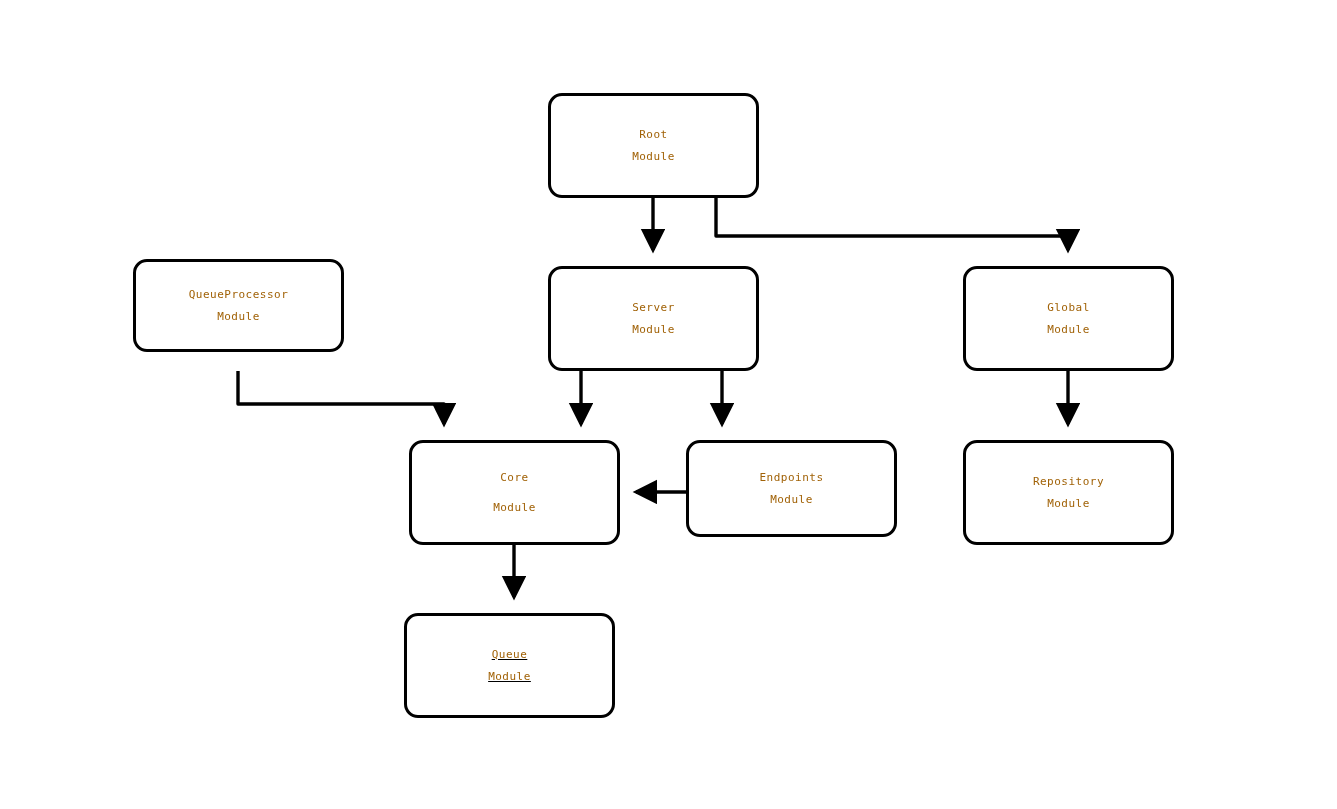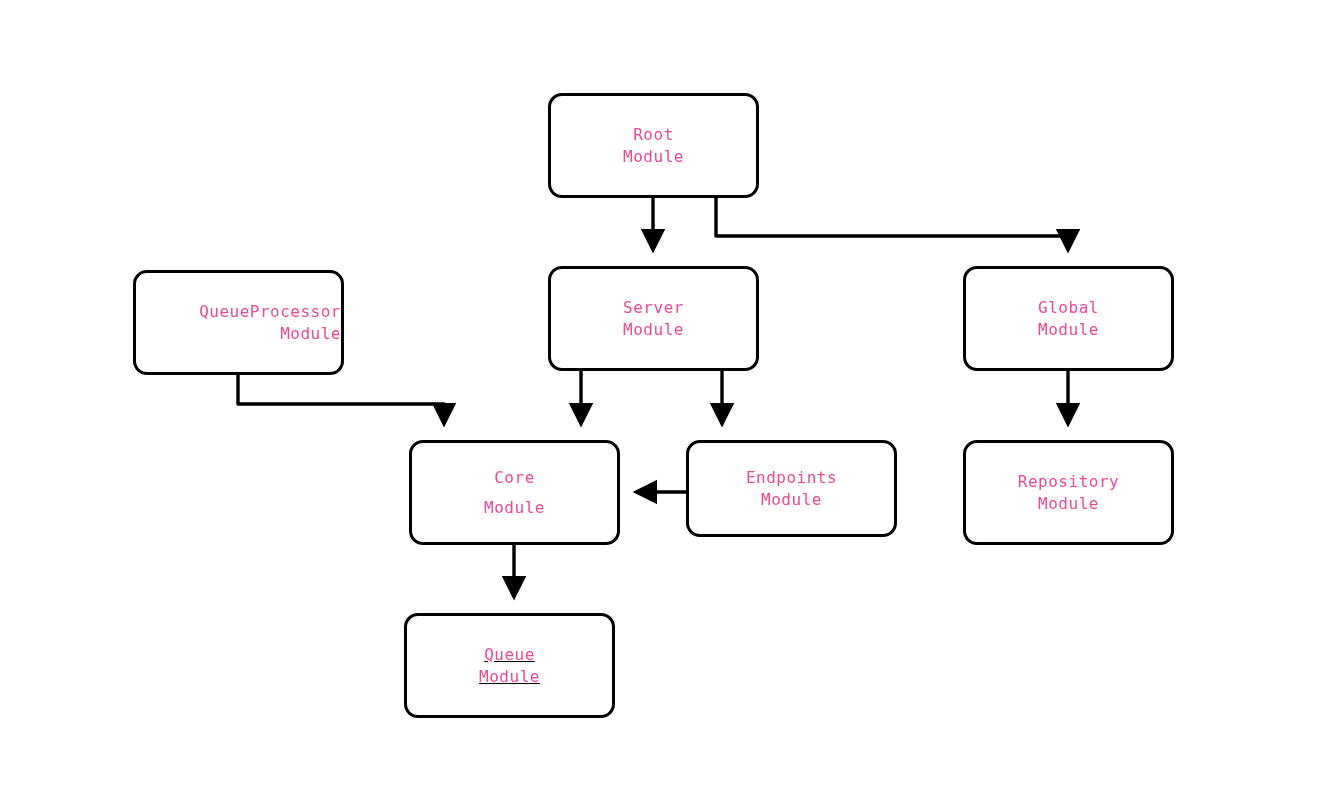--- a/index.html
+++ b/index.html
@@ -32,23 +32,23 @@
     border-radius: 14px;
     display: flex;
     flex-direction: column;
     align-items: center;
     justify-content: center;
     text-align: center;
     z-index: 2;
   }
   .node-line {
     font-family: "DejaVu Sans Mono", monospace;
-    font-size: 16px;
+    font-size: 11px;
     line-height: 22px;
-    color: #ec4899;
+    color: #a16207;
     letter-spacing: 0.5px;
     white-space: nowrap;
   }
 </style>
 </head>
 <body>
 
 <div id="diagram-canvas">
 
   <svg id="edges-layer" viewBox="0 0 1337 809" xmlns="http://www.w3.org/2000/svg">
@@ -73,21 +73,21 @@
     <path d="M1068,371 L1068,424" stroke="#000000" stroke-width="3.4" fill="none" marker-end="url(#arrowhead)"></path>
 
     <path d="M514,545 L514,597" stroke="#000000" stroke-width="3.4" fill="none" marker-end="url(#arrowhead)"></path>
   </svg>
 
   <div class="node" style="left:548px; top:93px; width:211px; height:105px;">
     <div class="node-line">Root</div>
     <div class="node-line">Module</div>
   </div>
 
-  <div class="node" style="left:133px; top:270px; width:211px; height:105px;align-items:flex-end;">
+  <div class="node" style="left:133px; top:259px; width:211px; height:93px;">
     <div class="node-line">QueueProcessor</div>
     <div class="node-line">Module</div>
   </div>
 
   <div class="node" style="left:548px; top:266px; width:211px; height:105px;">
     <div class="node-line">Server</div>
     <div class="node-line">Module</div>
   </div>
 
   <div class="node" style="left:963px; top:266px; width:211px; height:105px;text-align:center;">

